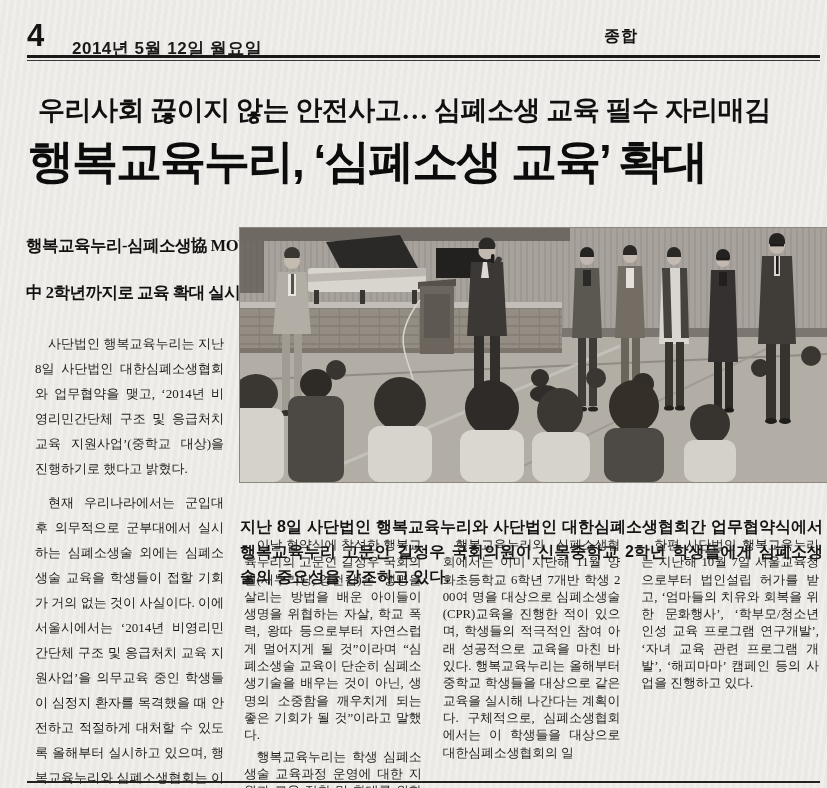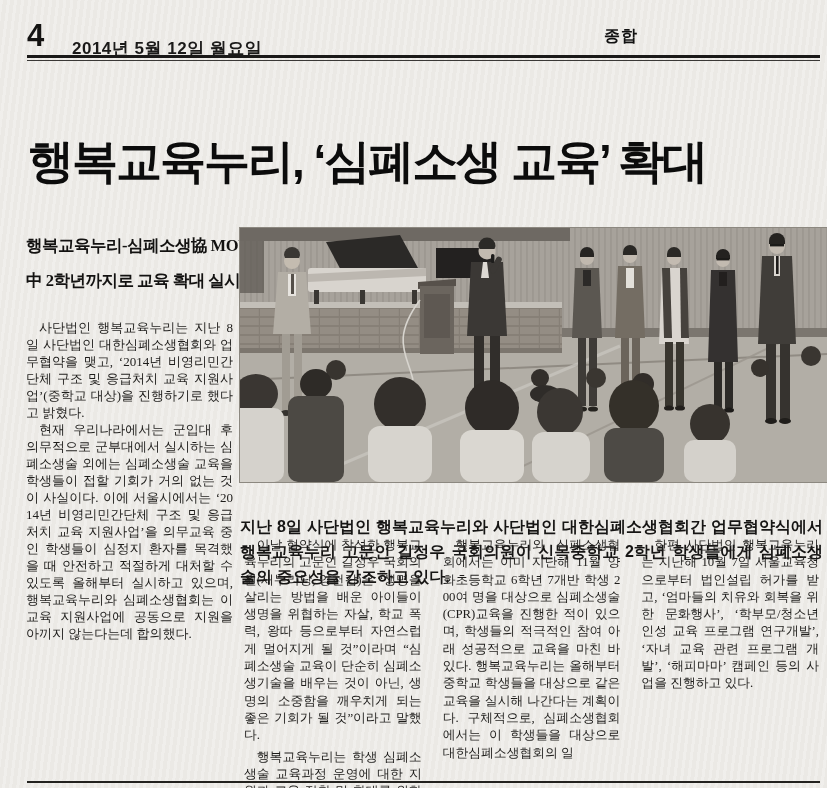--- a/index.html
+++ b/index.html
@@ -45,24 +45,24 @@
     font-family:"Liberation Sans","DejaVu Sans",sans-serif;
     font-weight:800;font-size:46px;line-height:1.1;color:#0c0c0c;
     letter-spacing:-2px;white-space:nowrap;
   }
   
   .left-col{position:absolute;left:26px;top:230px;width:207px;}
   .deck{
     font-weight:bold;font-size:16.5px;line-height:1.9;color:#131211;
     text-align:center;letter-spacing:-.5px;white-space:nowrap;
   }
-  .deck.second{margin-top:4px;}
+  .deck.second{margin-top:16px;}
   .left-col .body{margin-top:22px;}
   .body p{
-    margin:0;font-size:13px;line-height:17px;text-align:justify;
+    margin:9px;font-size:13px;line-height:25px;text-align:justify;
     word-break:break-all;color:#1d1c1a;text-indent:1em;
   }
   
   .photo{
     position:absolute;left:240px;top:228px;width:587px;height:254px;
     outline:1px solid #8c8880;background:#a9a49d;
   }
   .photo svg{display:block;width:100%;height:100%;}
   
   .caption{
@@ -88,20 +88,21 @@
 <body>
 
 <div class="page">
 
   <div class="hdr-pagenum">4</div>
   <div class="hdr-date">2014년 5월 12일  월요일</div>
   <div class="hdr-section">종합</div>
   <div class="hdr-rule-thick"></div>
   <div class="hdr-rule-thin"></div>
 
+  <div class="kicker">우리사회 끊이지 않는 안전사고… 심폐소생 교육 필수 자리매김</div>
   <div class="headline">행복교육누리, ‘심폐소생 교육’ 확대</div>
 
   <div class="left-col">
     <div class="deck">행복교육누리-심폐소생協 MOU</div>
     <div class="deck second">中 2학년까지로 교육 확대 실시</div>
     <div class="body">
       <p>사단법인 행복교육누리는 지난 8일 사단법인 대한심폐소생협회와 업무협약을 맺고, ‘2014년 비영리민간단체 구조 및 응급처치 교육 지원사업’(중학교 대상)을 진행하기로 했다고 밝혔다.</p>
       <p>현재 우리나라에서는 군입대 후 의무적으로 군부대에서 실시하는 심폐소생술 외에는 심폐소생술 교육을 학생들이 접할 기회가 거의 없는 것이 사실이다. 이에 서울시에서는 ‘2014년 비영리민간단체 구조 및 응급처치 교육 지원사업’을 의무교육 중인 학생들이 심정지 환자를 목격했을 때 안전하고 적절하게 대처할 수 있도록 올해부터 실시하고 있으며, 행복교육누리와 심폐소생협회는 이 교육 지원사업에 공동으로 지원을 아끼지 않는다는데 합의했다.</p>
     </div>
   </div>

